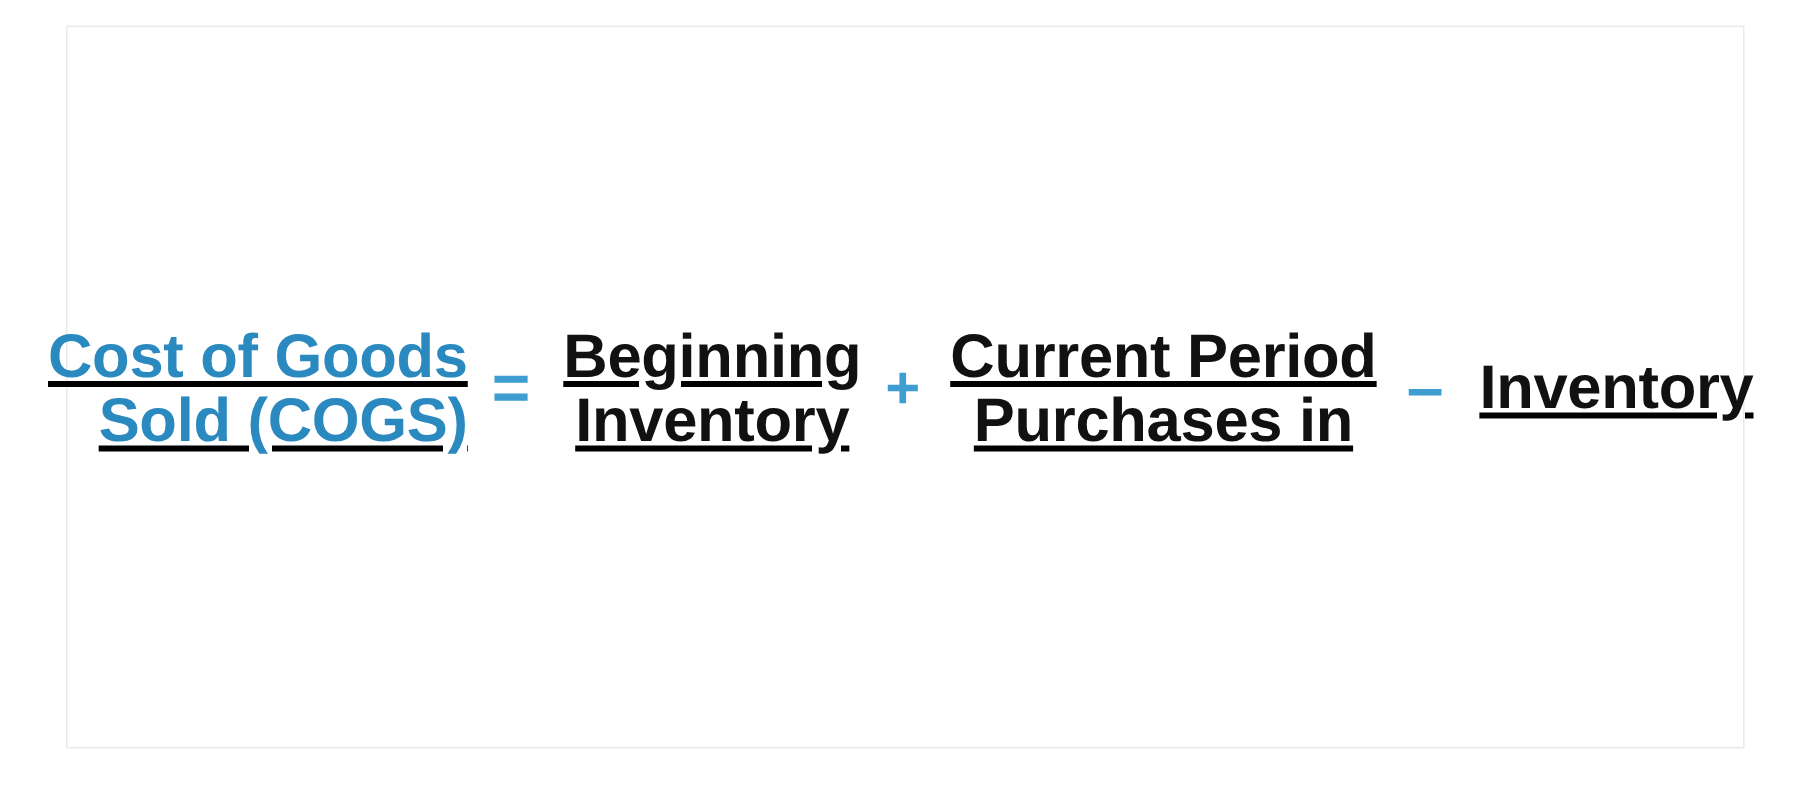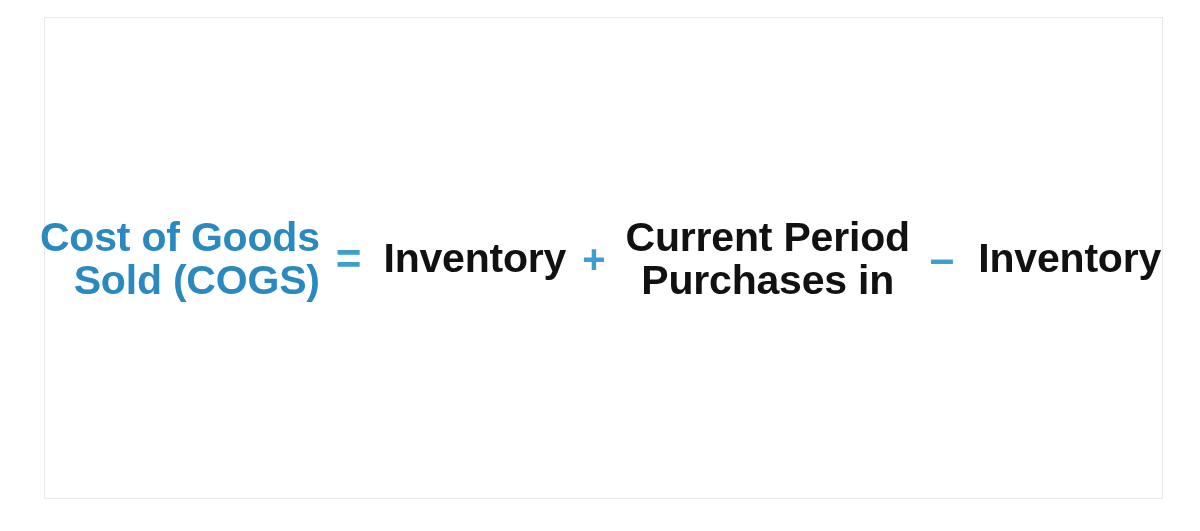--- a/index.html
+++ b/index.html
@@ -49,20 +49,21 @@
     box-sizing: border-box;
   }
 
   .term {
     display: flex;
     flex-direction: column;
     align-items: center;
     justify-content: space-between;
     line-height: 1.06;
     white-space: nowrap;
+    text-decoration: underline;
   }
 
   .term-line {
     display: block;
     font-size: 41px;
     font-weight: 700;
     letter-spacing: -0.2px;
   }
 
   
@@ -107,20 +108,21 @@
     <div id="equation-row">
 
       <div class="term term-blue" id="term-cogs">
         <span class="term-line">Cost of Goods</span>
         <span class="term-line">Sold (COGS)</span>
       </div>
 
       <div class="operator" id="operator-equals">=</div>
 
       <div class="term term-black" id="term-beginning">
+        <span class="term-line">Beginning</span>
         <span class="term-line">Inventory</span>
       </div>
 
       <div class="operator" id="operator-plus">+</div>
 
       <div class="term term-black" id="term-purchases">
         <span class="term-line">Current Period</span>
         <span class="term-line">Purchases in</span>
       </div>
 

